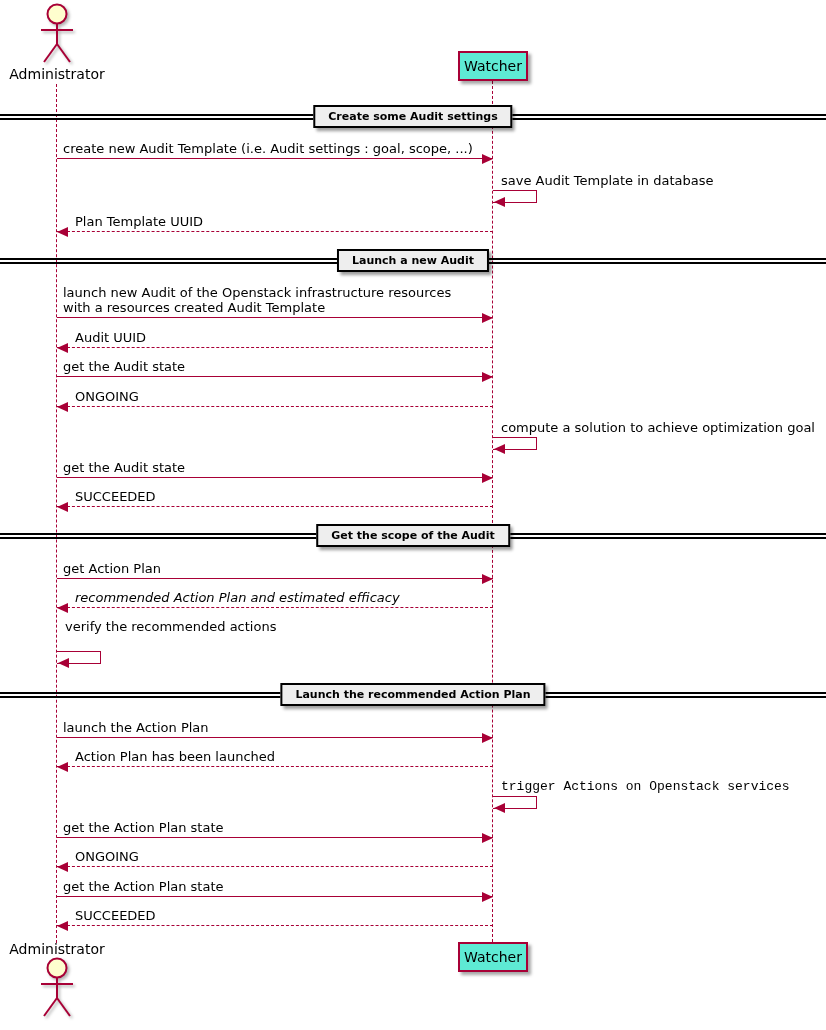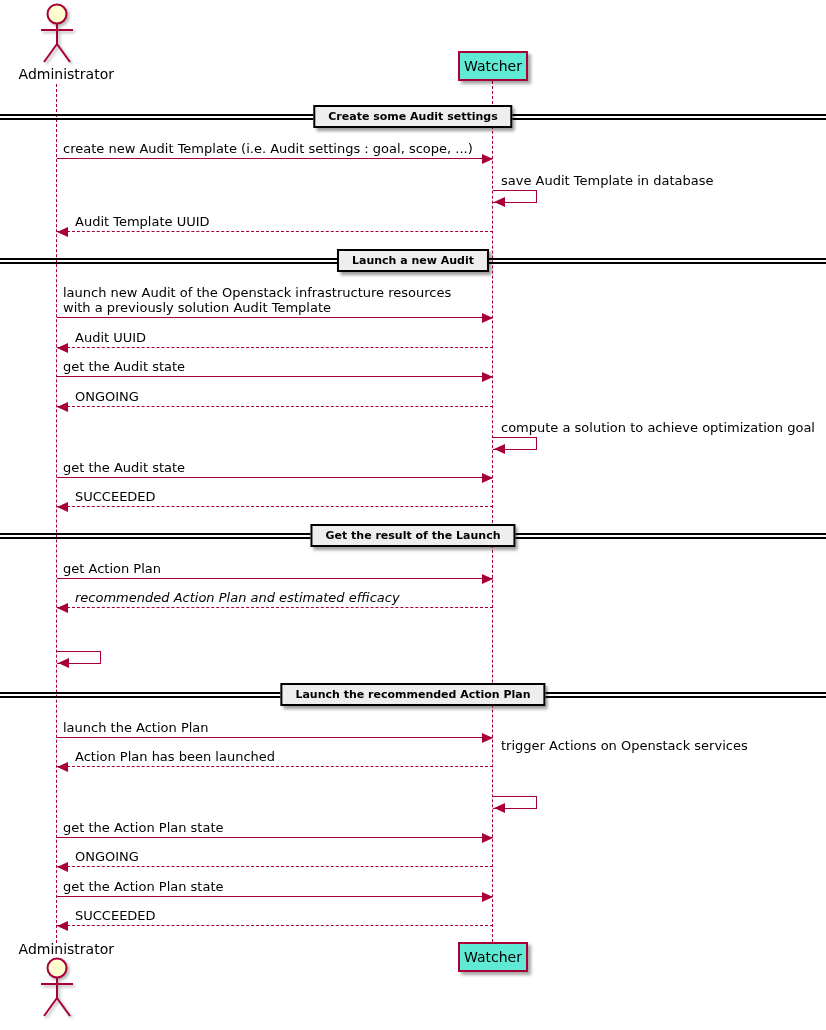--- a/index.html
+++ b/index.html
@@ -15,21 +15,21 @@
                  border:2px solid #A80036; text-align:center; line-height:26px;
                  font-size:14px; white-space:nowrap;
                  box-shadow:3px 3px 3px rgba(0,0,0,0.35); }
   .participant.top    { left:458px; top:51px; }
   .participant.bottom { left:458px; top:942px; }
 
   .actor { position:absolute; width:40px; height:62px; }
   .actor.top    { left:37px; top:3px; }
   .actor.bottom { left:37px; top:957px; }
   .actor svg { filter:drop-shadow(2.5px 2.5px 1.5px rgba(0,0,0,0.3)); }
-  .actor-label { position:absolute; left:0; width:114px; text-align:right;
+  .actor-label { position:absolute; left:0; width:114px; text-align:center;
                  font-size:14px; white-space:nowrap; }
   .actor-label.top    { top:66px; }
   .actor-label.bottom { top:941px; }
 
   .divider-line { position:absolute; left:0; width:826px; height:6px;
                   border-top:2px solid #000; border-bottom:2px solid #000;
                   box-sizing:border-box; }
   .divider-box { position:absolute; left:50%; transform:translateX(-50%);
                  top:0; height:19px; line-height:19px; padding:0 13px;
                  background:#EEEEEE; border:2px solid #000;
@@ -61,29 +61,29 @@
         <div>create new Audit Template (i.e. Audit settings : goal, scope, ...)</div>
       </div>
       <div class="msg-line" style="left: 57px; width: 436px; top: 158px;"></div>
       <div class="arrowhead right" style="top: 154px; left: 482px;"></div>
       <div class="msg-text" style="left: 501px; top: 173px;">
         <div>save Audit Template in database</div>
       </div>
       <div class="self-loop" style="left: 493px; top: 190px;"></div>
       <div class="arrowhead left" style="left: 494px; top: 197px;"></div>
       <div class="msg-text" style="left: 75px; top: 214px;">
-        <div>Audit Template UUID</div>
+        <div>Plan Template UUID</div>
       </div>
       <div class="msg-line dashed" style="left: 57px; width: 436px; top: 231px;"></div>
       <div class="arrowhead left" style="top: 227px; left: 57px;"></div>
       <div class="divider-line" style="top: 258px;"></div>
       <div class="divider-box" style="top: 249px;">Launch a new Audit</div>
       <div class="msg-text" style="left: 63px; top: 285px;">
         <div>launch new Audit of the Openstack infrastructure resources</div>
-        <div>with a previously solution Audit Template</div>
+        <div>with a resources created Audit Template</div>
       </div>
       <div class="msg-line" style="left: 57px; width: 436px; top: 317px;"></div>
       <div class="arrowhead right" style="top: 313px; left: 482px;"></div>
       <div class="msg-text" style="left: 75px; top: 330px;">
         <div>Audit UUID</div>
       </div>
       <div class="msg-line dashed" style="left: 57px; width: 436px; top: 347px;"></div>
       <div class="arrowhead left" style="top: 343px; left: 57px;"></div>
       <div class="msg-text" style="left: 63px; top: 359px;">
         <div>get the Audit state</div>
@@ -104,48 +104,49 @@
         <div>get the Audit state</div>
       </div>
       <div class="msg-line" style="left: 57px; width: 436px; top: 477px;"></div>
       <div class="arrowhead right" style="top: 473px; left: 482px;"></div>
       <div class="msg-text" style="left: 75px; top: 489px;">
         <div>SUCCEEDED</div>
       </div>
       <div class="msg-line dashed" style="left: 57px; width: 436px; top: 506px;"></div>
       <div class="arrowhead left" style="top: 502px; left: 57px;"></div>
       <div class="divider-line" style="top: 533px;"></div>
-      <div class="divider-box" style="top: 524px;">Get the result of the Launch</div>
+      <div class="divider-box" style="top: 524px;">Get the scope of the Audit</div>
       <div class="msg-text" style="left: 63px; top: 561px;">
         <div>get Action Plan</div>
       </div>
       <div class="msg-line" style="left: 57px; width: 436px; top: 578px;"></div>
       <div class="arrowhead right" style="top: 574px; left: 482px;"></div>
       <div class="msg-text" style="left: 75px; top: 590px; font-style: italic;">
         <div>recommended Action Plan and estimated efficacy</div>
       </div>
       <div class="msg-line dashed" style="left: 57px; width: 436px; top: 607px;"></div>
       <div class="arrowhead left" style="top: 603px; left: 57px;"></div>
       <div class="msg-text" style="left: 65px; top: 619px;">
+        <div>verify the recommended actions</div>
       </div>
       <div class="self-loop" style="left: 57px; top: 651px;"></div>
       <div class="arrowhead left" style="left: 58px; top: 658px;"></div>
       <div class="divider-line" style="top: 692px;"></div>
       <div class="divider-box" style="top: 683px;">Launch the recommended Action Plan</div>
       <div class="msg-text" style="left: 63px; top: 720px;">
         <div>launch the Action Plan</div>
       </div>
       <div class="msg-line" style="left: 57px; width: 436px; top: 737px;"></div>
       <div class="arrowhead right" style="top: 733px; left: 482px;"></div>
       <div class="msg-text" style="left: 75px; top: 749px; text-align: right;">
         <div>Action Plan has been launched</div>
       </div>
       <div class="msg-line dashed" style="left: 57px; width: 436px; top: 766px;"></div>
       <div class="arrowhead left" style="top: 762px; left: 57px;"></div>
-      <div class="msg-text" style="left: 501px; top: 738px;">
+      <div class="msg-text" style="left: 501px; top: 779px; font-family: Liberation Mono, monospace;">
         <div>trigger Actions on Openstack services</div>
       </div>
       <div class="self-loop" style="left: 493px; top: 796px;"></div>
       <div class="arrowhead left" style="left: 494px; top: 803px;"></div>
       <div class="msg-text" style="left: 63px; top: 820px;">
         <div>get the Action Plan state</div>
       </div>
       <div class="msg-line" style="left: 57px; width: 436px; top: 837px;"></div>
       <div class="arrowhead right" style="top: 833px; left: 482px;"></div>
       <div class="msg-text" style="left: 75px; top: 849px;">

